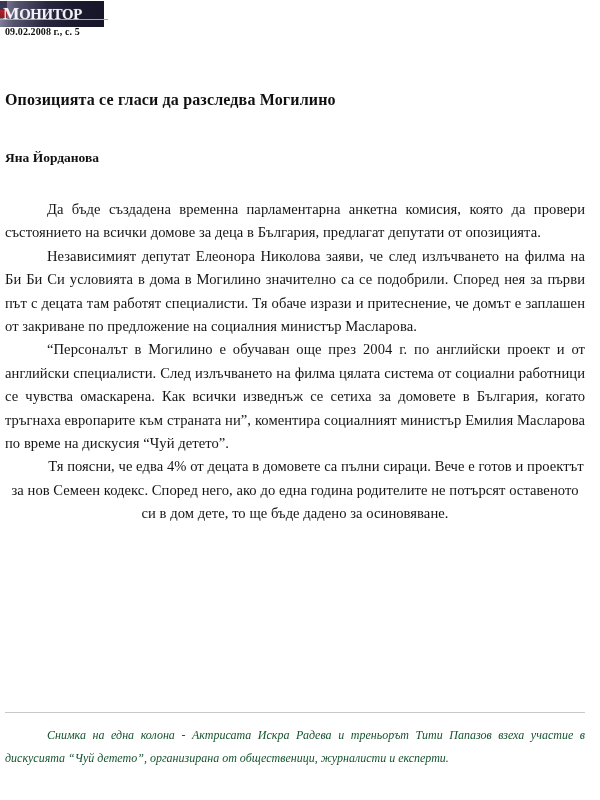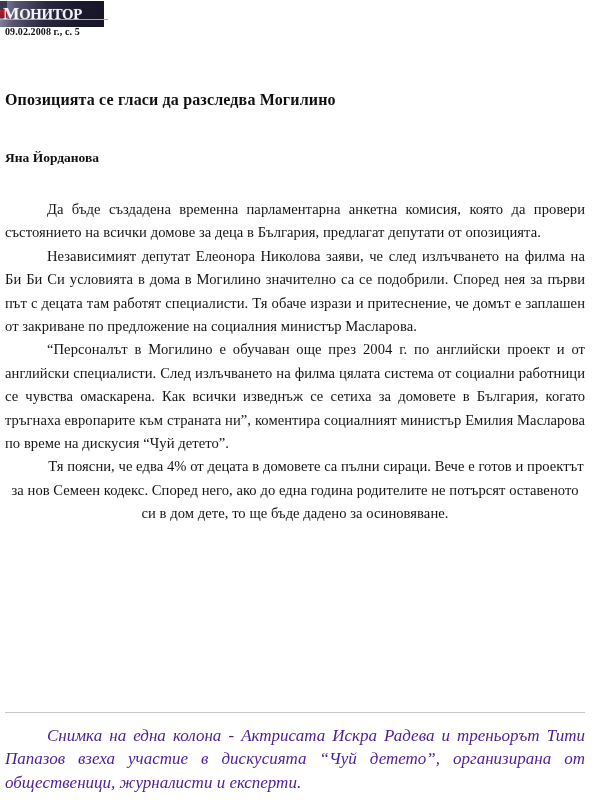--- a/index.html
+++ b/index.html
@@ -150,23 +150,23 @@
   
   .caption {
     position: absolute;
     left: 5px;
     top: 724px;
     width: 580px;
     margin: 0;
     text-align: justify;
     text-indent: 42px;
     font-style: italic;
-    font-size: 17px;
+    font-size: 12px;
     line-height: 23.4px;
-    color: #4c1d95;
+    color: #14532d;
   }
   .caption:last-line { text-align: left; }
 </style>
 </head>
 <body>
 
 <div class="page">
 
   <div class="masthead">
     <div class="logo-block">

